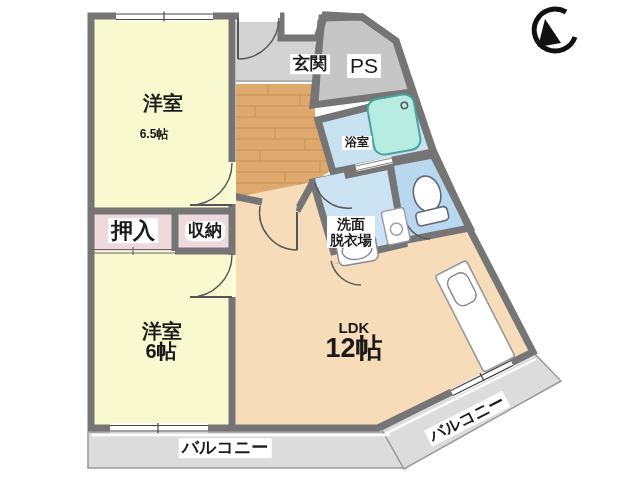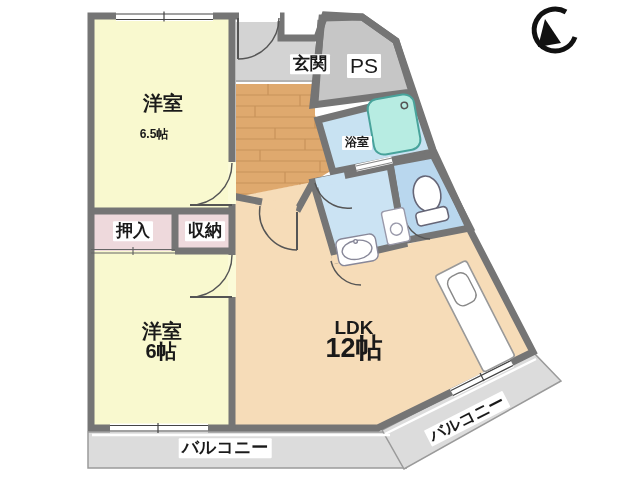--- a/index.html
+++ b/index.html
@@ -142,23 +142,27 @@
   <g>
     <path d="M566,12 A21,21 0 1 0 575,37" fill="none" stroke="#111" stroke-width="5"></path>
     <path d="M545,19 L538,47 L561,43 Z" fill="#111"></path>
   </g>
 </svg>
 
   <div class="lbl" style="left:163px;top:103px;font-size:20px;">洋室</div>
   <div class="lbl" style="left:154px;top:125px;font-size:12px;margin-top:10px;">6.5帖</div>
   <div class="lbl" style="left:162px;top:331px;font-size:20px;">洋室</div>
   <div class="lbl" style="left:161px;top:351px;font-size:20px;">6帖</div>
-  <div class="lbl" style="left:354px;top:328px;font-size:19px;">LDK</div>
+  <div class="lbl" style="left:354px;top:328px;font-size:15px;">LDK</div>
   <div class="lbl" style="left:354px;top:349px;font-size:27px;">12帖</div>
 
   <div class="lbl boxed" style="left:274px;top:64px;font-size:17px;margin-left:36px;">玄関</div>
   <div class="lbl boxed" style="left:364px;top:66px;font-size:21px;font-weight:400;">PS</div>
   <div class="lbl boxed" style="left:357px;top:143px;font-size:12px;">浴室</div>
-  <div class="lbl boxed" style="left:133px;top:231px;font-size:17px;">押入</div>
-  <div class="lbl boxed" style="left:205px;top:231px;font-size:17px;">収納</div>
+  <div class="lbl boxed" style="left:351px;top:232px;font-size:14px;">
+    <div>洗面</div>
+    <div>脱衣場</div>
+  </div>
+  <div class="lbl boxed" style="left:133px;top:231px;font-size:22px;">押入</div>
+  <div class="lbl boxed" style="left:205px;top:231px;font-size:17px;border-radius:7px;">収納</div>
   <div class="lbl boxed" style="left:225px;top:448px;font-size:17px;">バルコニー</div>
   <div class="lbl boxed rot" style="left:467px;top:419px;font-size:16px;">バルコニー</div>
 </div>
 
 </body></html>

